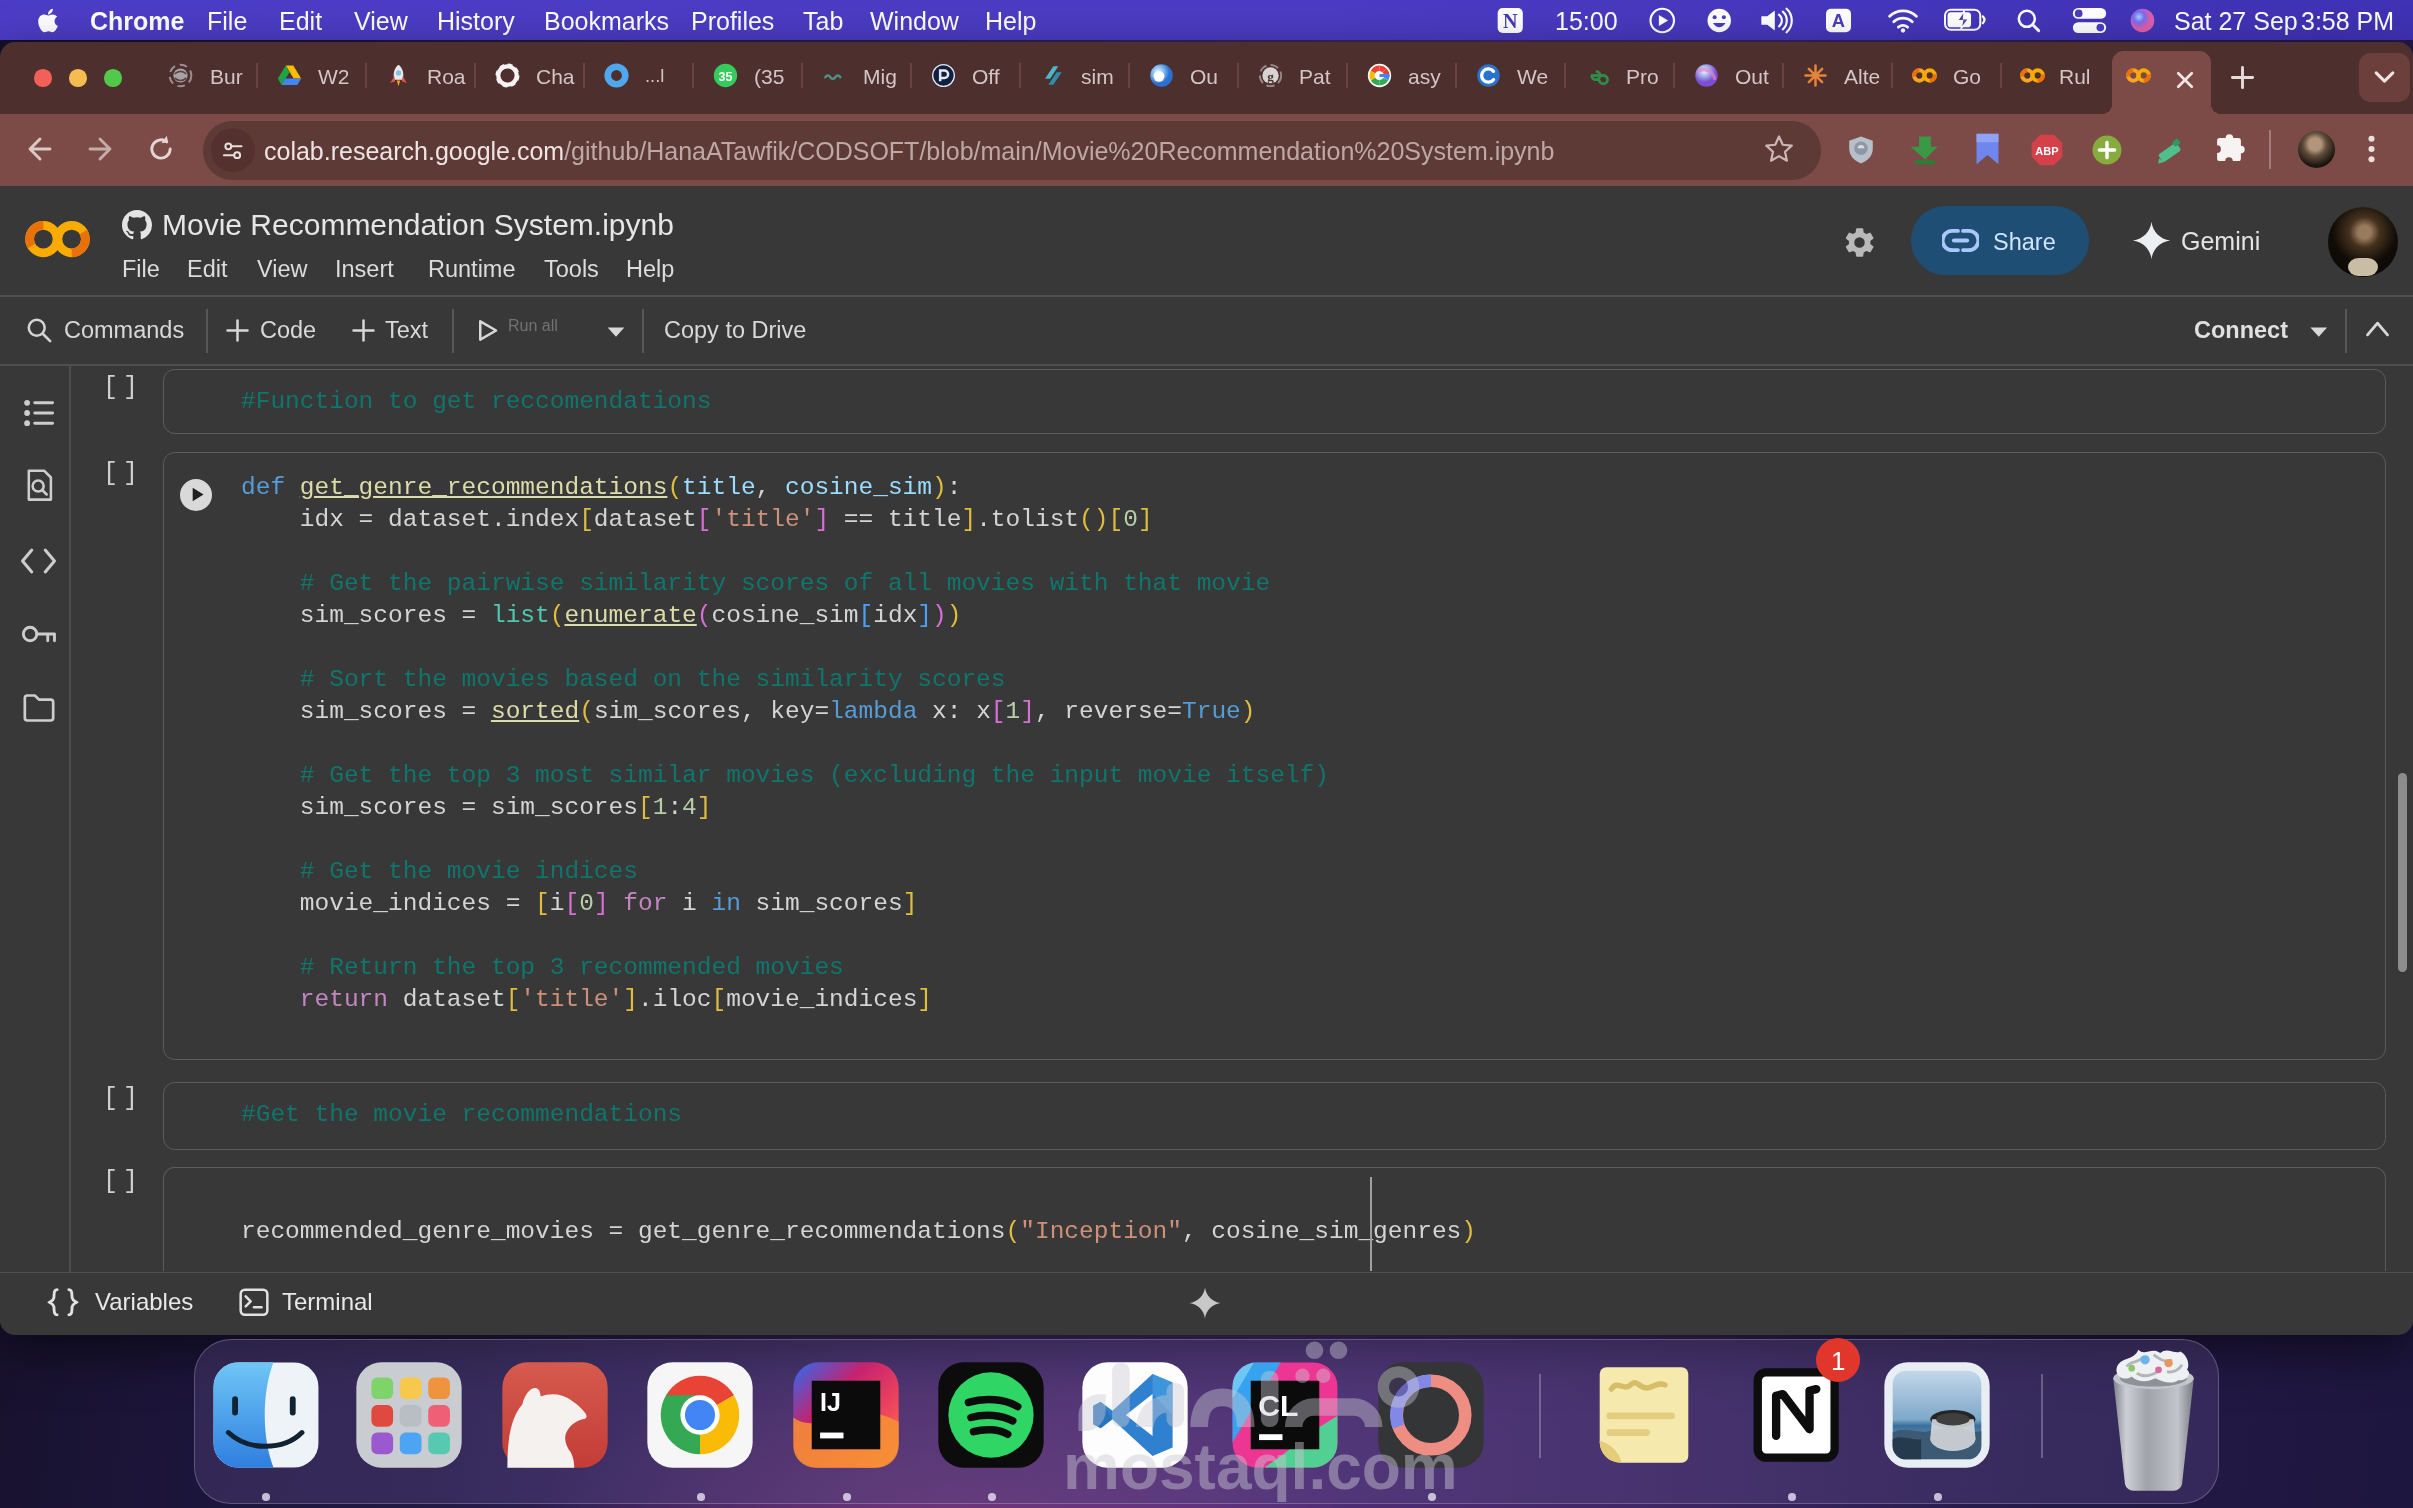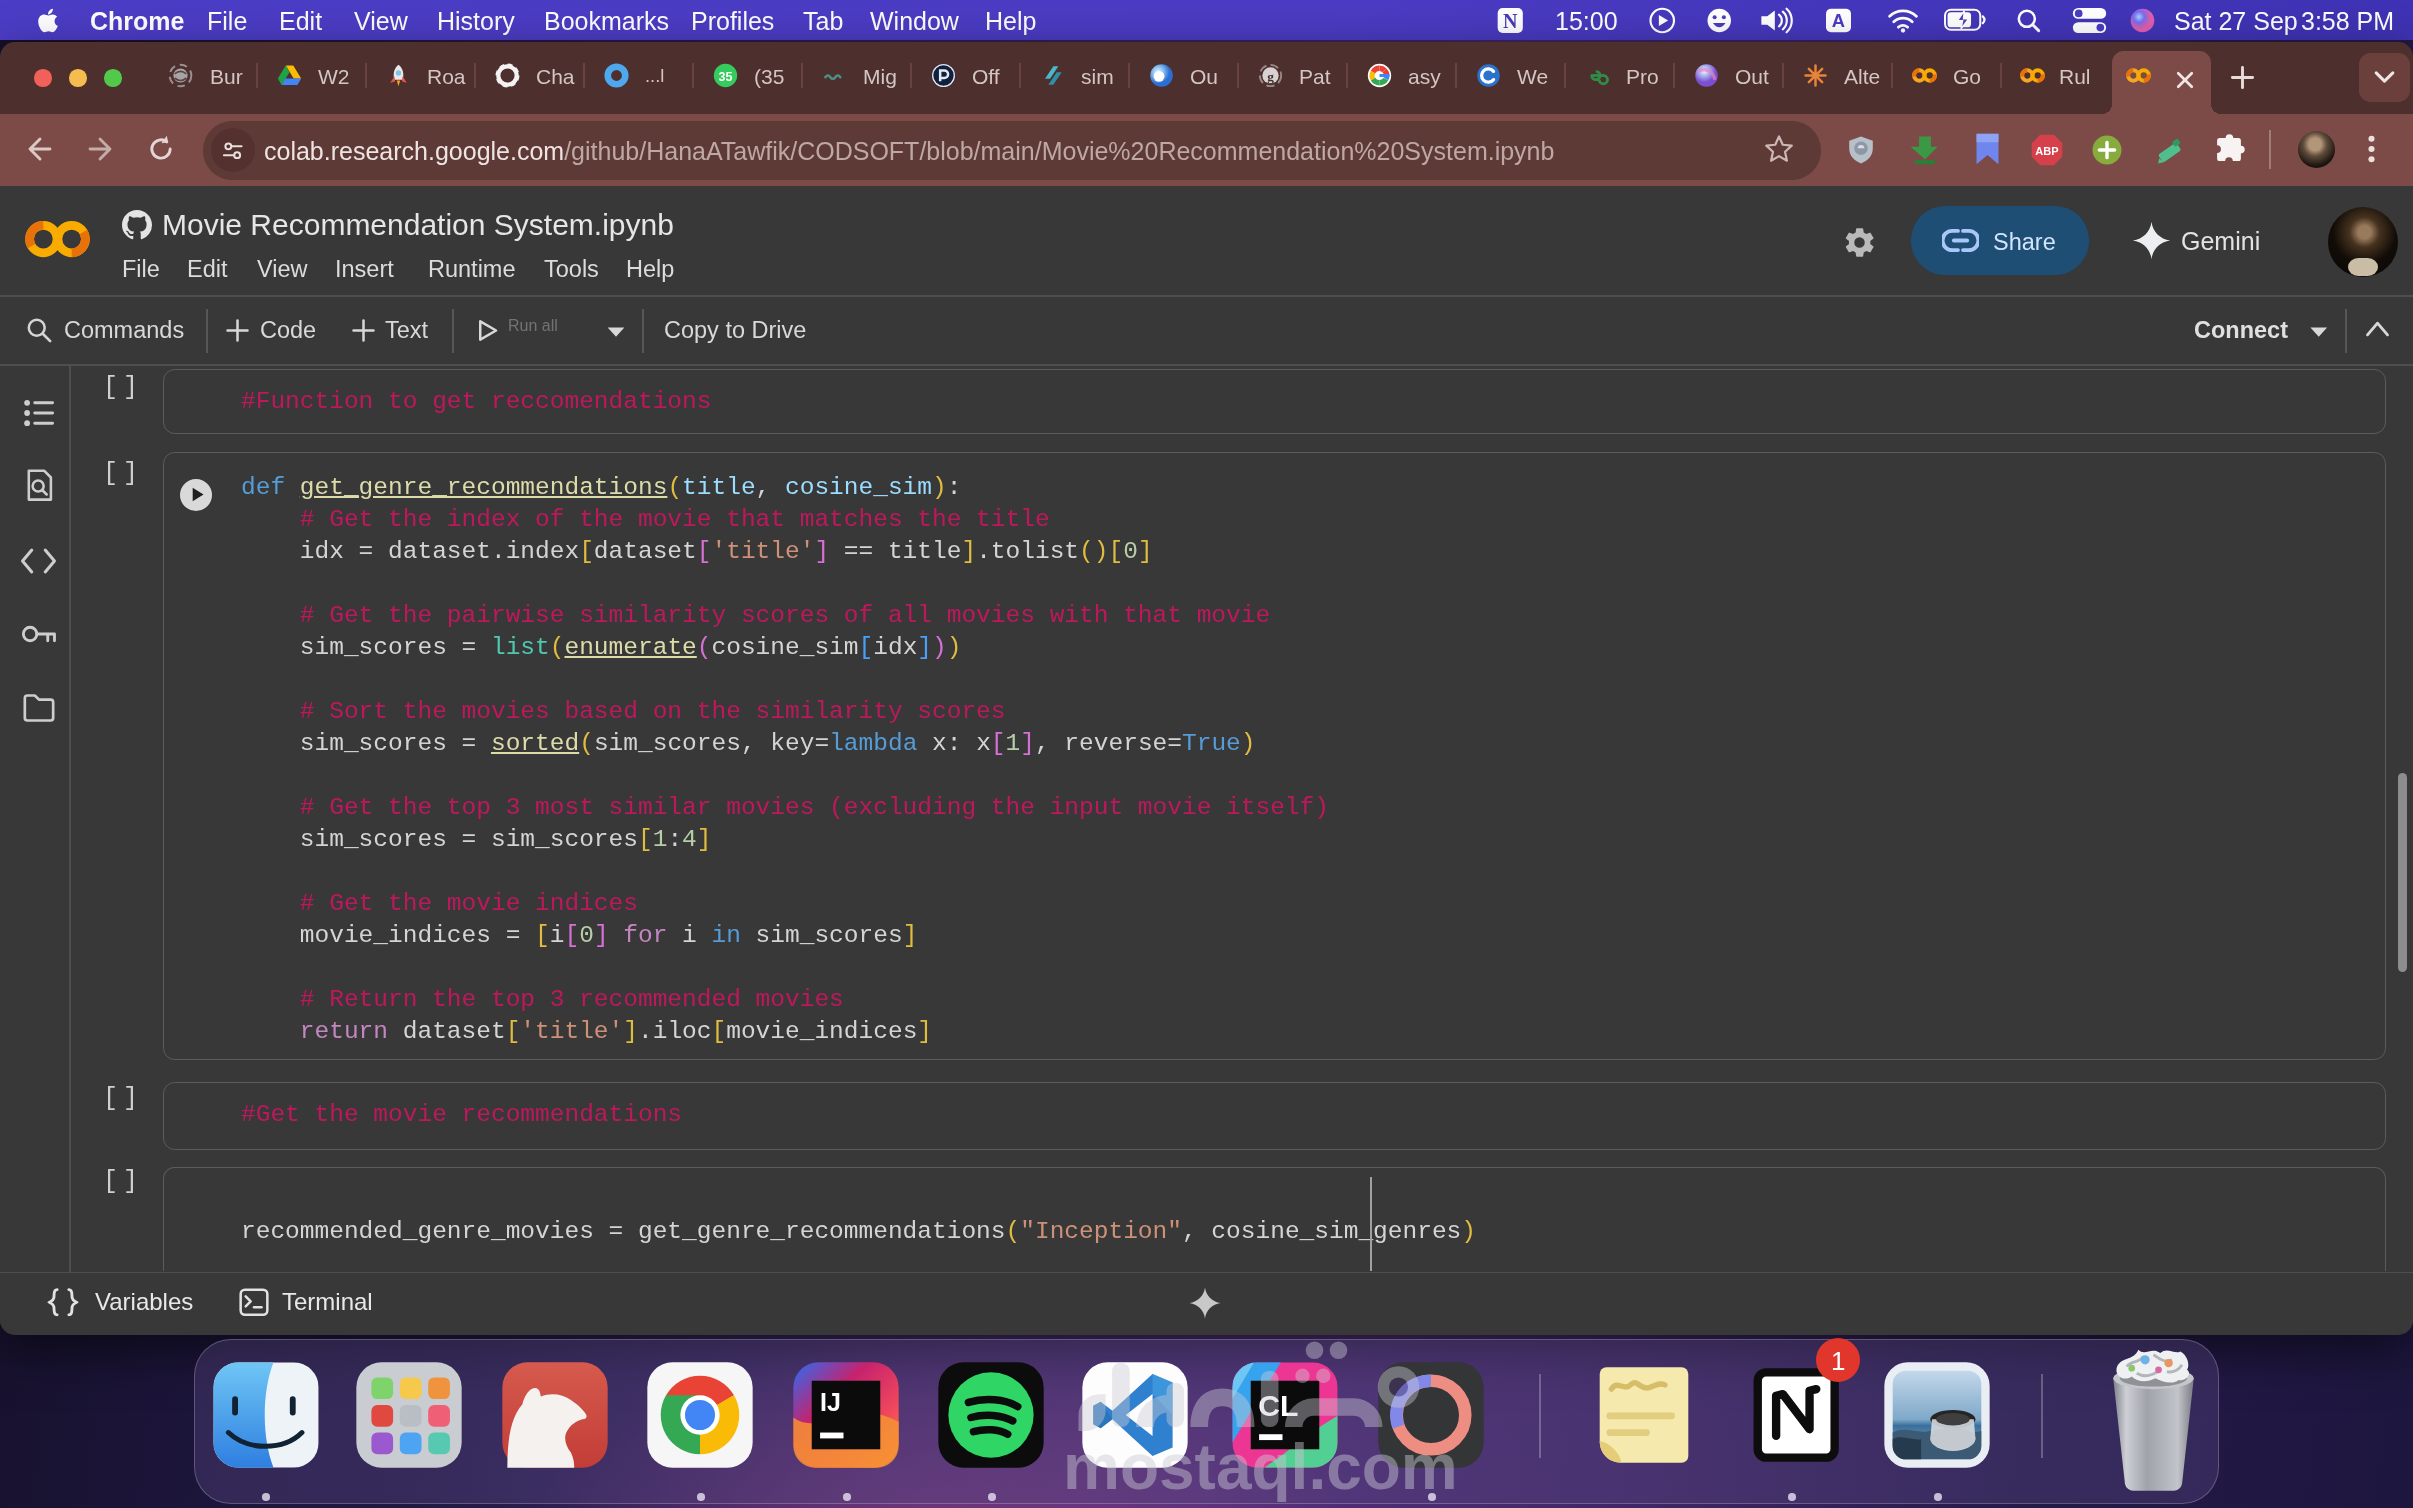--- a/index.html
+++ b/index.html
@@ -22,21 +22,21 @@
   #window { position:absolute; left:0px; top:42px; width:2413px; height:1293px; border-radius:15px;
      background:linear-gradient(to bottom, #4d2f2d 0px, #4d2f2d 72px, #7d4b47 72px, #7d4b47 144px, #383838 144px);
      box-shadow:0 17px 50px rgba(0,0,0,.55); }
   .tabtext { position:absolute; top:65px; font-size:21px; color:#d3c6c4; }
   .tabsep  { position:absolute; top:63px; width:1.7px; height:25px; background:#6a423f; }
   .fav { position:absolute; top:63px; width:25px; height:25px; }
 
   
   .cell { position:absolute; left:163px; width:2223px; border:1.7px solid #5c5c5c; border-radius:11.7px; }
   .code { position:absolute; left:241px; font-family:"Liberation Mono", monospace; font-size:24.5px; line-height:32px; white-space:pre; color:#d4d4d4; }
-  .cm { color:#be185d; } 
+  .cm { color:#0f766e; } 
   .kw { color:#569cd6; } 
   .ct { color:#c586c0; } 
   .fn { color:#dcdcaa;text-decoration:underline; }
   .pm { color:#9cdcfe; }
   .st { color:#ce9178; }
   .nu { color:#b5cea8; }
   .b1 { color:#e0bc3f; }
   .b2 { color:#d670d6; }
   .b3 { color:#4aa0f8; }
   .tl { color:#4ec9b0; }
@@ -486,21 +486,20 @@
   <div class="cell" style="top:369px;height:65px"></div>
   <div class="code" style="top:386px"><span class="cm">#Function to get reccomendations</span></div>
 
   <div class="gut" style="left:103px;top:459px">[ ]</div>
   <div class="cell" style="top:452px;height:608px"></div>
   <div class="abs" style="left:180px;top:479px;width:32px;height:32px;border-radius:50%;background:#d9d9d9"></div>
   <svg class="abs" style="left:191px;top:487px" width="13.4" height="15" viewBox="0 0 16 18">
       <path d="M2 1 L15 9 L2 17 Z" fill="#202020"></path>
     </svg>
   <div class="code" style="top:472px"><span class="kw">def</span> <span class="fn">get_genre_recommendations</span><span class="b1">(</span><span class="pm">title</span>, <span class="pm">cosine_sim</span><span class="b1">)</span>:
-    <span class="cm"># Get the index of the movie that matches the title</span>
     idx = dataset.index<span class="b1">[</span>dataset<span class="b2">[</span><span class="st">'title'</span><span class="b2">]</span> == title<span class="b1">]</span>.tolist<span class="b1">()[</span><span class="nu">0</span><span class="b1">]</span>
 
     <span class="cm"># Get the pairwise similarity scores of all movies with that movie</span>
     sim_scores = <span class="tl">list</span><span class="b1">(</span><span class="fn">enumerate</span><span class="b2">(</span>cosine_sim<span class="b3">[</span>idx<span class="b3">]</span><span class="b2">)</span><span class="b1">)</span>
 
     <span class="cm"># Sort the movies based on the similarity scores</span>
     sim_scores = <span class="fn">sorted</span><span class="b1">(</span>sim_scores, key=<span class="kw">lambda</span> x: x<span class="b2">[</span><span class="nu">1</span><span class="b2">]</span>, reverse=<span class="kw">True</span><span class="b1">)</span>
 
     <span class="cm"># Get the top 3 most similar movies (excluding the input movie itself)</span>
     sim_scores = sim_scores<span class="b1">[</span><span class="nu">1</span>:<span class="nu">4</span><span class="b1">]</span>

